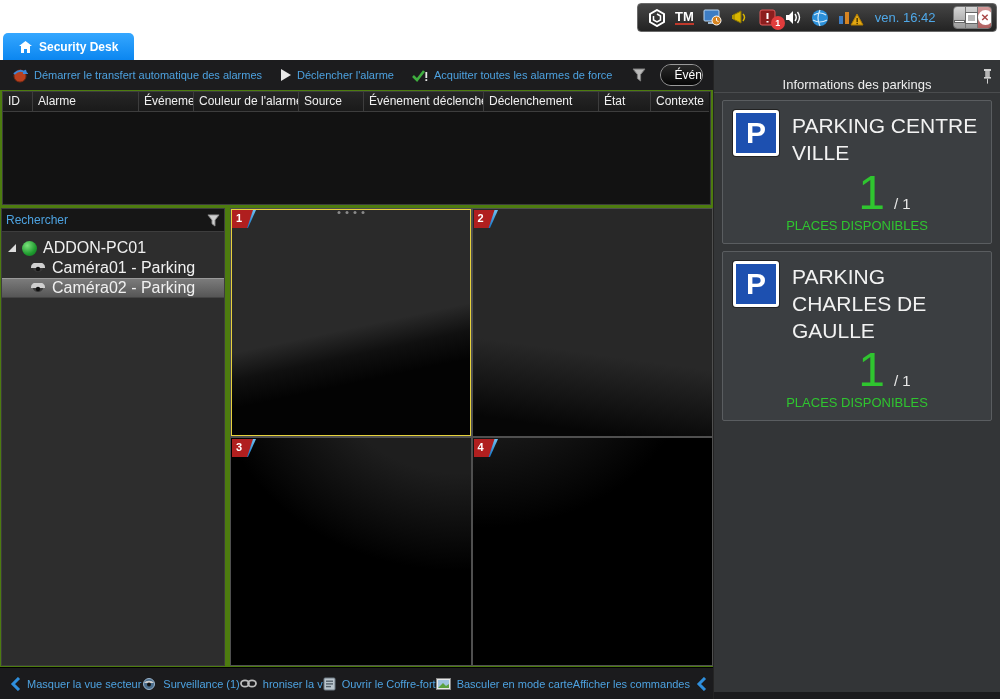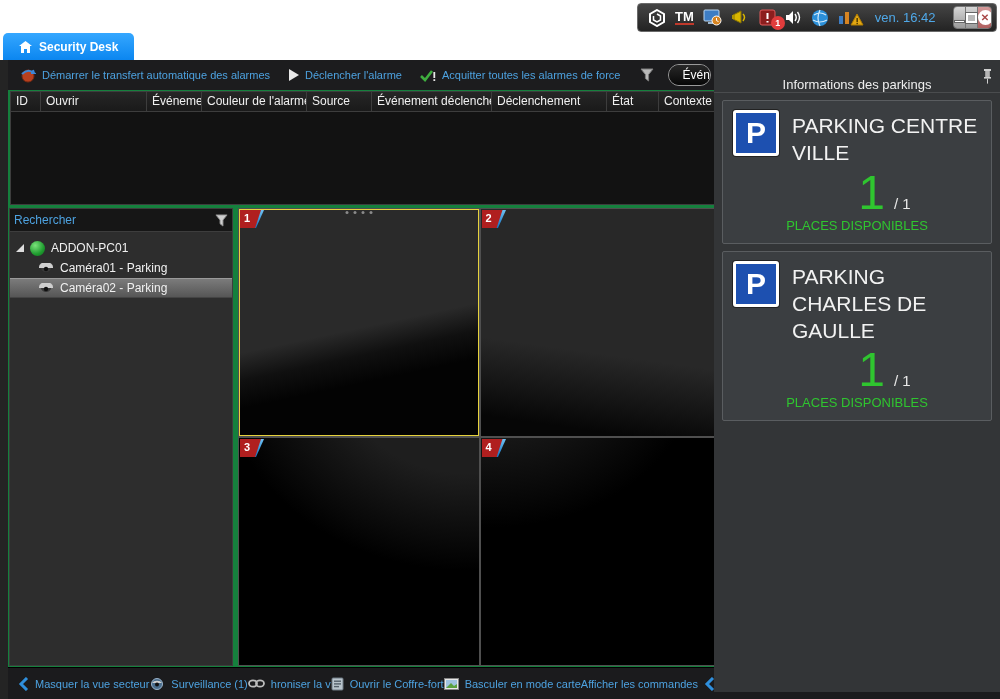--- a/index.html
+++ b/index.html
@@ -34,21 +34,21 @@
                   color:#fff; font-weight:bold; font-size:12px;
                   display:flex; align-items:center; gap:7px; padding:0 16px;text-align:right; }
   .tab-surv { position:absolute; left:122px; top:0; height:27px; width:152px;
               background:linear-gradient(#3c3c3c,#141414); color:#eee; font-size:12px;
               display:flex; align-items:center; gap:8px; padding:0 14px 0 24px;
               clip-path:polygon(14px 0, calc(100% - 12px) 0, 100% 100%, 0 100%); }
   .tab-close { color:#9a9a9a; font-size:12px; margin-left:8px; }
 
   
   .main { position:absolute; top:60px; left:0; width:1000px; height:639px; background:#242424; }
-  .left-col { position:absolute; left:0; top:0; width:713px; height:639px; background:#15803d;margin-left:8px; }
+  .left-col { position:absolute; left:0; top:0; width:713px; height:639px; background:#4d7c0f; }
   .right-panel { position:absolute; left:714px; top:0; width:286px; height:639px; background:#333537; }
 
   
   .toolbar { position:absolute; top:0; left:0; width:713px; height:30px; background:#1c1c1e;
              display:flex; align-items:center; gap:6px; padding:0 6px; }
   .tb-btn { display:flex; align-items:center; gap:6px; color:#4da2e0; font-size:11px;
             padding:3px 6px; border-radius:2px; white-space:nowrap; }
   .funnel-btn { margin-left:auto; padding:2px 8px; }
   .toggle { display:flex; align-items:center; height:22px; border:1px solid #9a9a9a;
             border-radius:12px; overflow:hidden; background:#000; margin-right:4px; }
@@ -69,21 +69,21 @@
   
   .tree-panel { position:absolute; top:148px; left:1px; width:224px; height:458px;
                 background:#2d2d2d; border:1px solid #3d3d3d; display:flex; flex-direction:column; }
   .search-row { height:23px; background:#161616; border-bottom:1px solid #3d3d3d;
                 display:flex; align-items:center; padding:0 4px; }
   .search-input { flex:1; background:transparent; border:none; outline:none; color:#4da2e0;
                   font-size:12px; font-family:"Liberation Sans",sans-serif; }
   .search-input::placeholder { color:#4da2e0; opacity:1; }
   .tree { padding-top:6px; }
   .tree-row { height:20px; display:flex; align-items:center; gap:6px; color:#f0f0f0;
-              font-size:12px; padding-left:6px; }
+              font-size:16px; padding-left:6px; }
   .tree-row.child { padding-left:28px; }
   .tree-row.selected { background:linear-gradient(#7b7b7b,#565656); border-top:1px solid #9a9a9a;
                        border-bottom:1px solid #444; }
   .globe-ico { width:15px; height:15px; border-radius:50%;
                background:radial-gradient(circle at 35% 30%, #7be27b, #1f9c2f 60%, #0c6b1c); }
 
   
   .video-grid { position:absolute; top:148px; left:230px; width:483px; height:458px;
                 background:#4f4f4f; display:grid; grid-template-columns:1fr 1fr;
                 grid-template-rows:1fr 1fr; gap:2px; border:1px solid #4f4f4f; }
@@ -249,21 +249,21 @@
         </div>
         <div class="toggle">
           <span class="seg">Événements</span>
 
         </div>
       </div>
 
       <div class="alarm-table">
         <div class="thead">
           <span class="th c0">ID</span>
-          <span class="th c1">Ouvrir</span>
+          <span class="th c1">Alarme</span>
           <span class="th c2">Événement</span>
           <span class="th c3">Couleur de l'alarme</span>
           <span class="th c4">Source</span>
           <span class="th c5">Événement déclencheur</span>
           <span class="th c6">Déclenchement</span>
           <span class="th c7">État</span>
           <span class="th c8">Contexte</span>
         </div>
         <div class="tbody"></div>
       </div>

